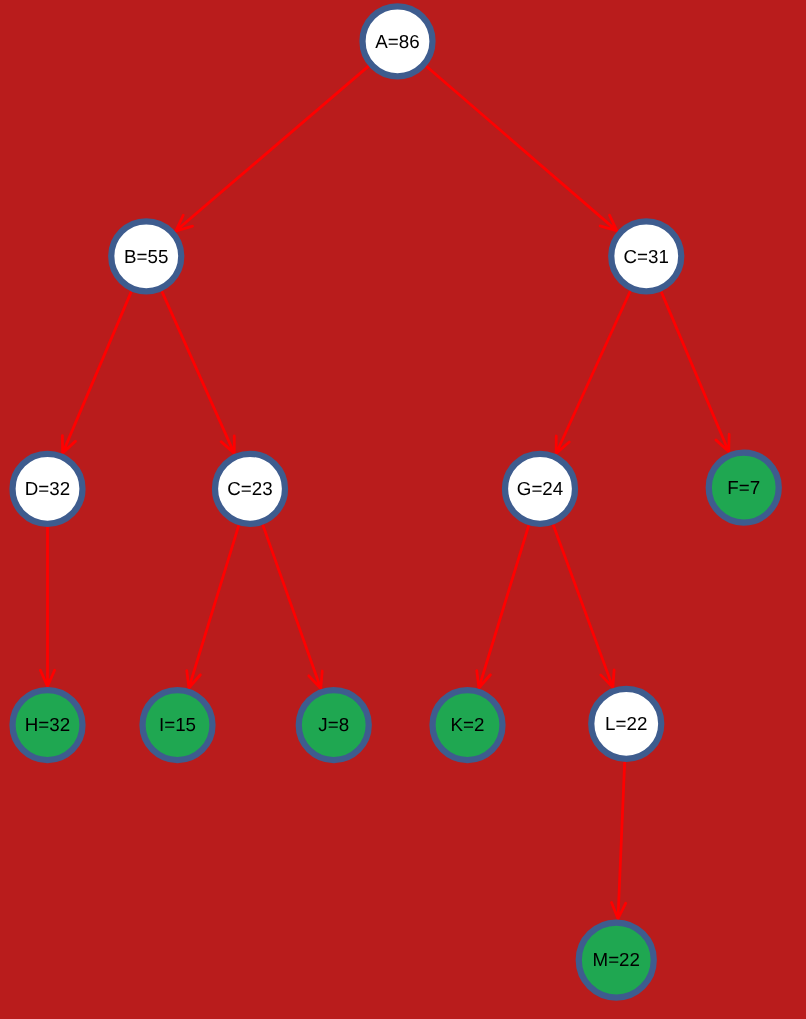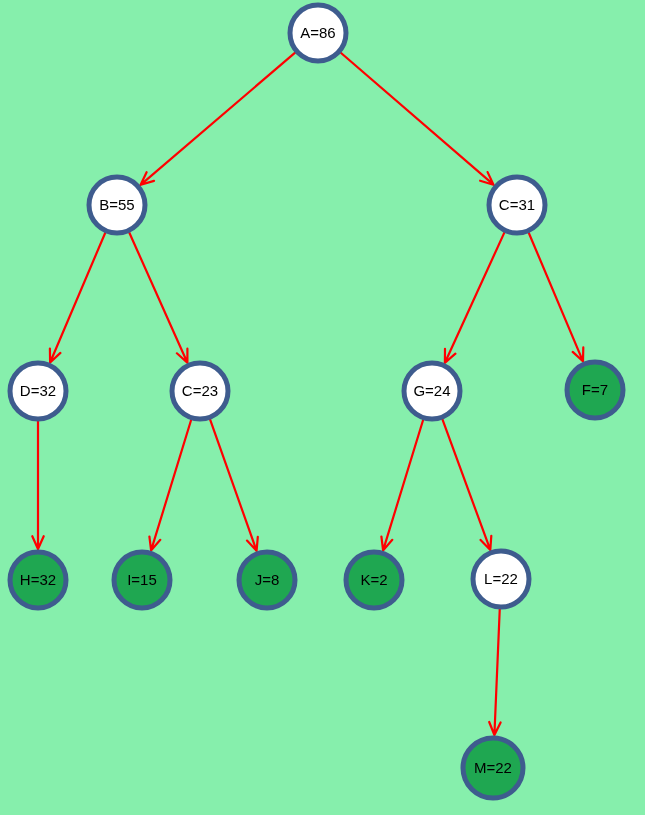--- a/index.html
+++ b/index.html
@@ -5,21 +5,21 @@
   html, body {
     margin: 0;
     padding: 0;
     background: #ffffff;
     font-family: "Liberation Sans", sans-serif;
   }
   .canvas-wrap {
     position: relative;
     width: 645px;
     height: 815px;
-    background: #86efac;
+    background: #b91c1c;
     overflow: hidden;
   }
   svg { display: block; }
   .node-label {
     font-family: "Liberation Sans", sans-serif;
     font-size: 15px;
     fill: #000000;
     text-anchor: middle;
     user-select: none;
   }

